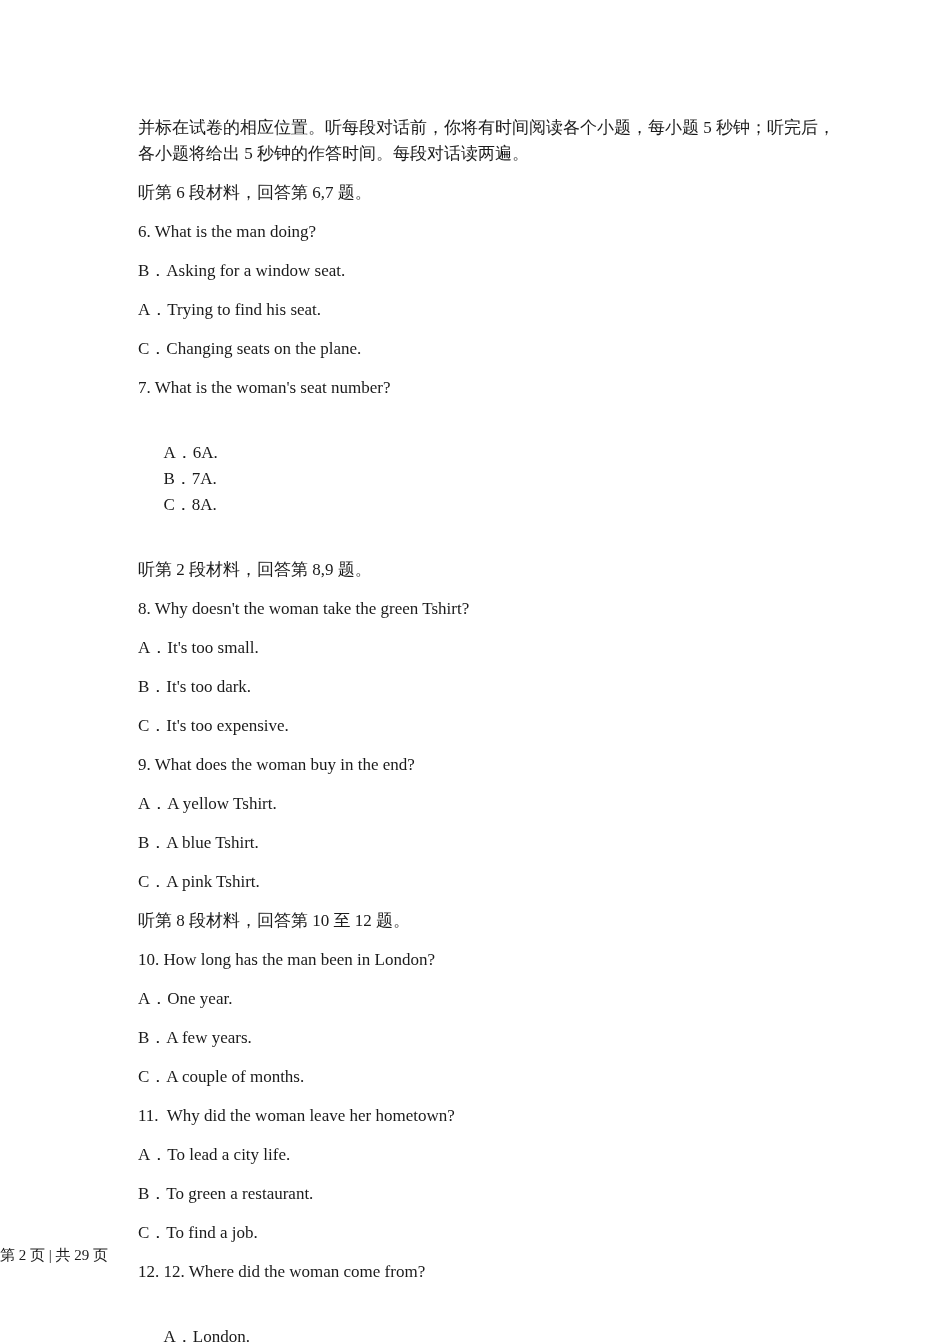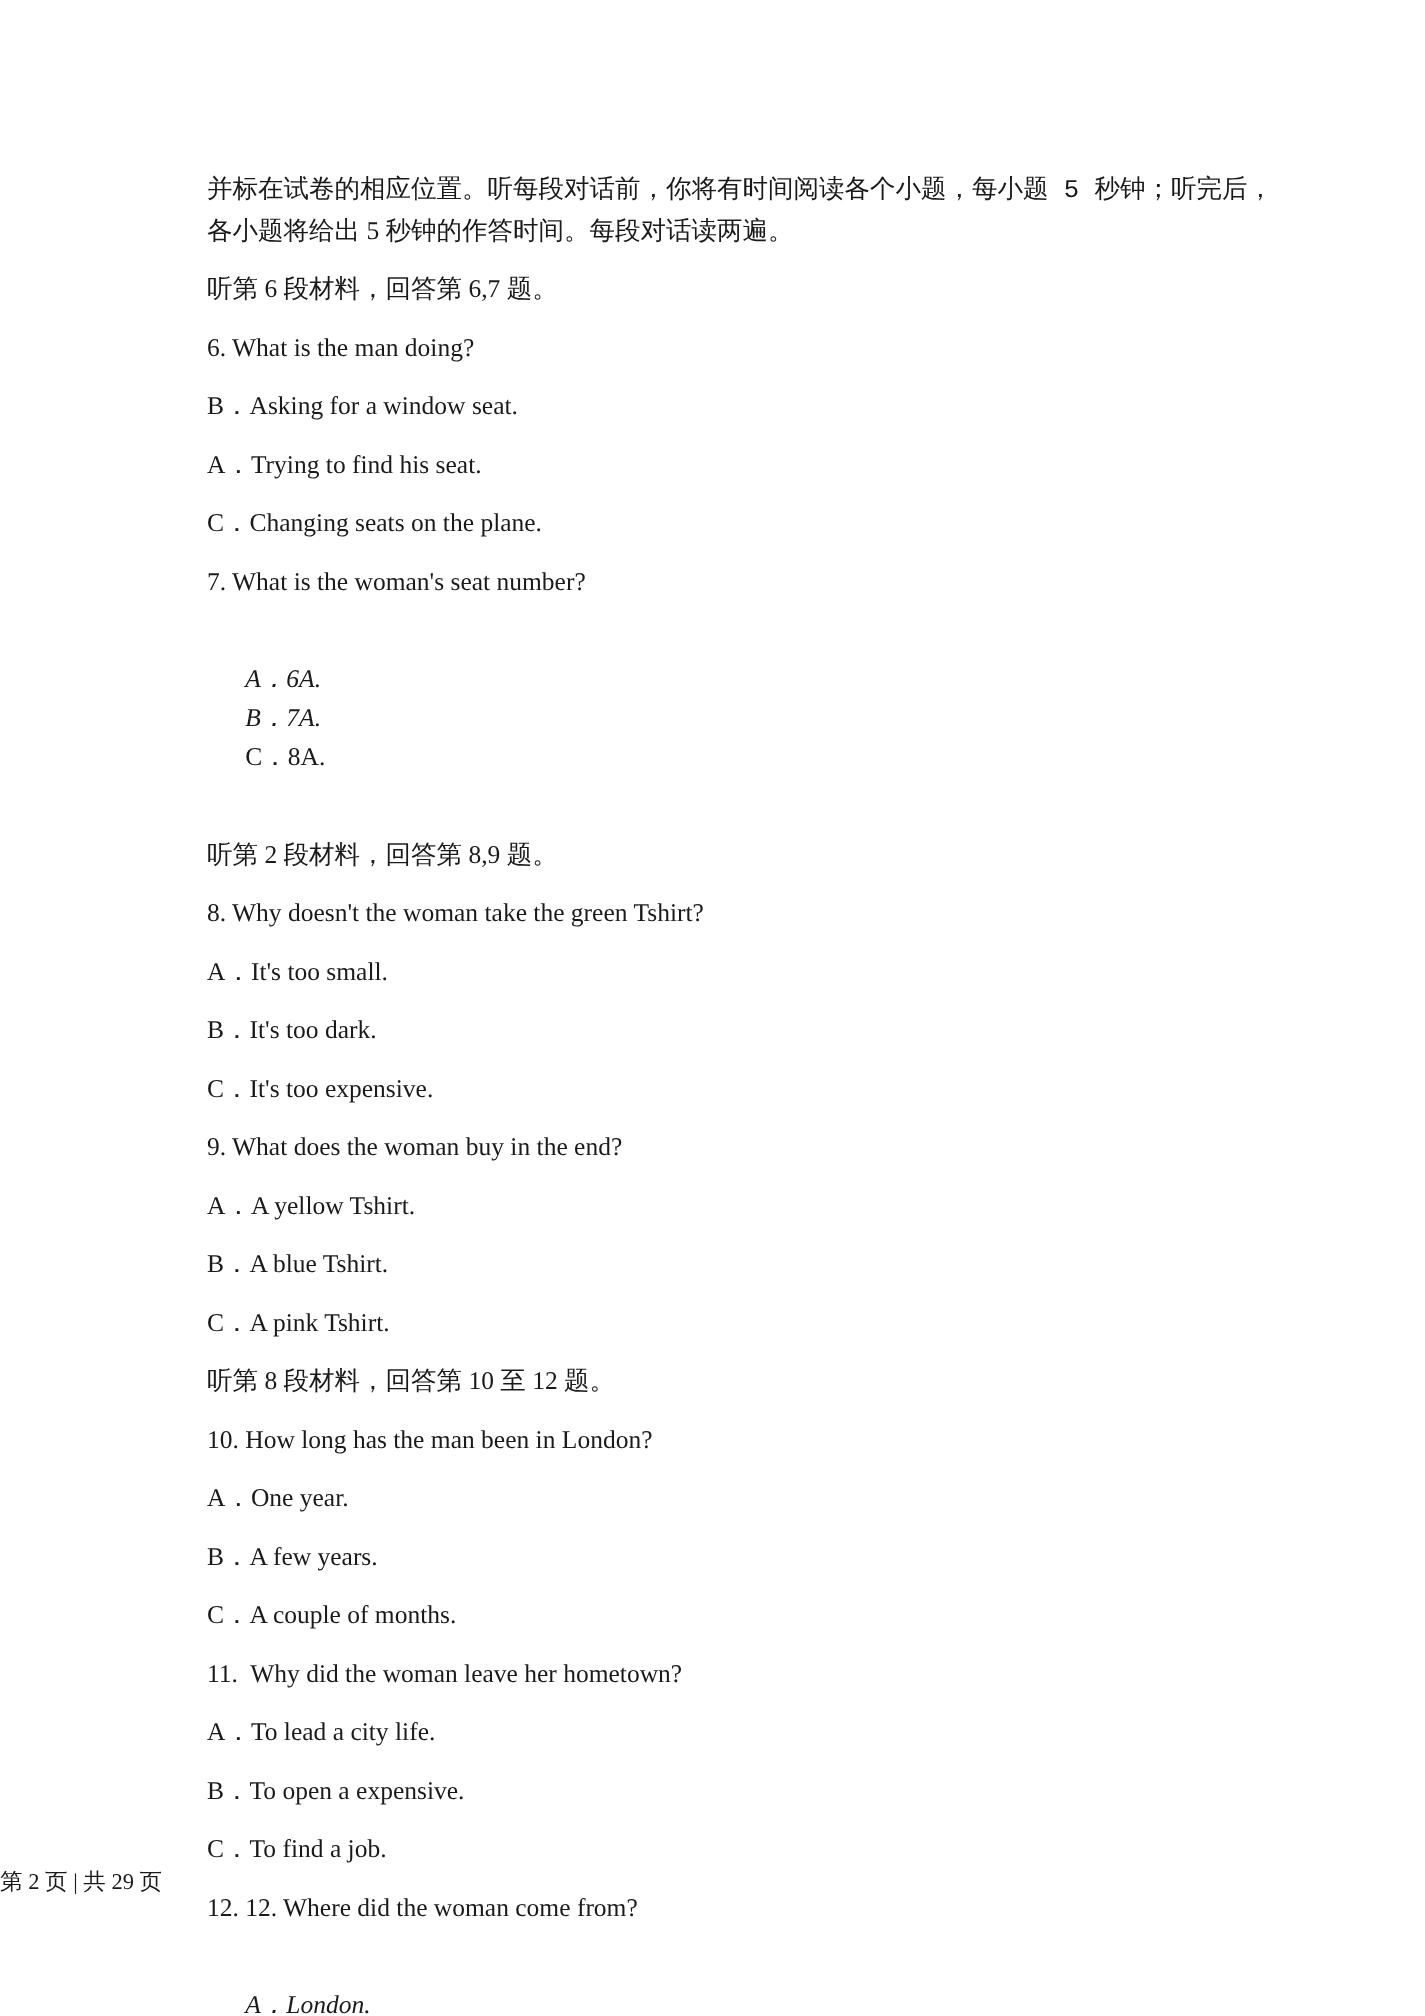--- a/index.html
+++ b/index.html
@@ -23,26 +23,24 @@
     width: 740px;
   }
   .line {
     font-size: 17px;
     line-height: 26px;
     margin: 0 0 13px 0;
     white-space: pre;
   }
   .line.intro-first {
     margin-bottom: 0;
-    font-family: Liberation Mono, monospace;
   }
   .opt-slot {
     display: inline-block;
     min-width: 118px;
-    font-style: italic;
   }
   .footer {
     position: absolute;
     top: 1242px;
     left: 0;
     width: 100%;
     text-align: left;
     font-size: 15px;
     line-height: 26px;
     color: #1a1a1a;
@@ -86,21 +84,21 @@
 
     <div class="line">听第 8 段材料，回答第 10 至 12 题。</div>
 
     <div class="line">10. How long has the man been in London?</div>
     <div class="line">A．One year.</div>
     <div class="line">B．A few years.</div>
     <div class="line">C．A couple of months.</div>
 
     <div class="line">11.  Why did the woman leave her hometown?</div>
     <div class="line">A．To lead a city life.</div>
-    <div class="line">B．To open a expensive.</div>
+    <div class="line">B．To green a restaurant.</div>
     <div class="line">C．To find a job.</div>
 
     <div class="line">12. 12. Where did the woman come from?</div>
     <div class="line">
       <span class="opt-slot">A．London.</span>
       
       
     </div>
 
   </div>

